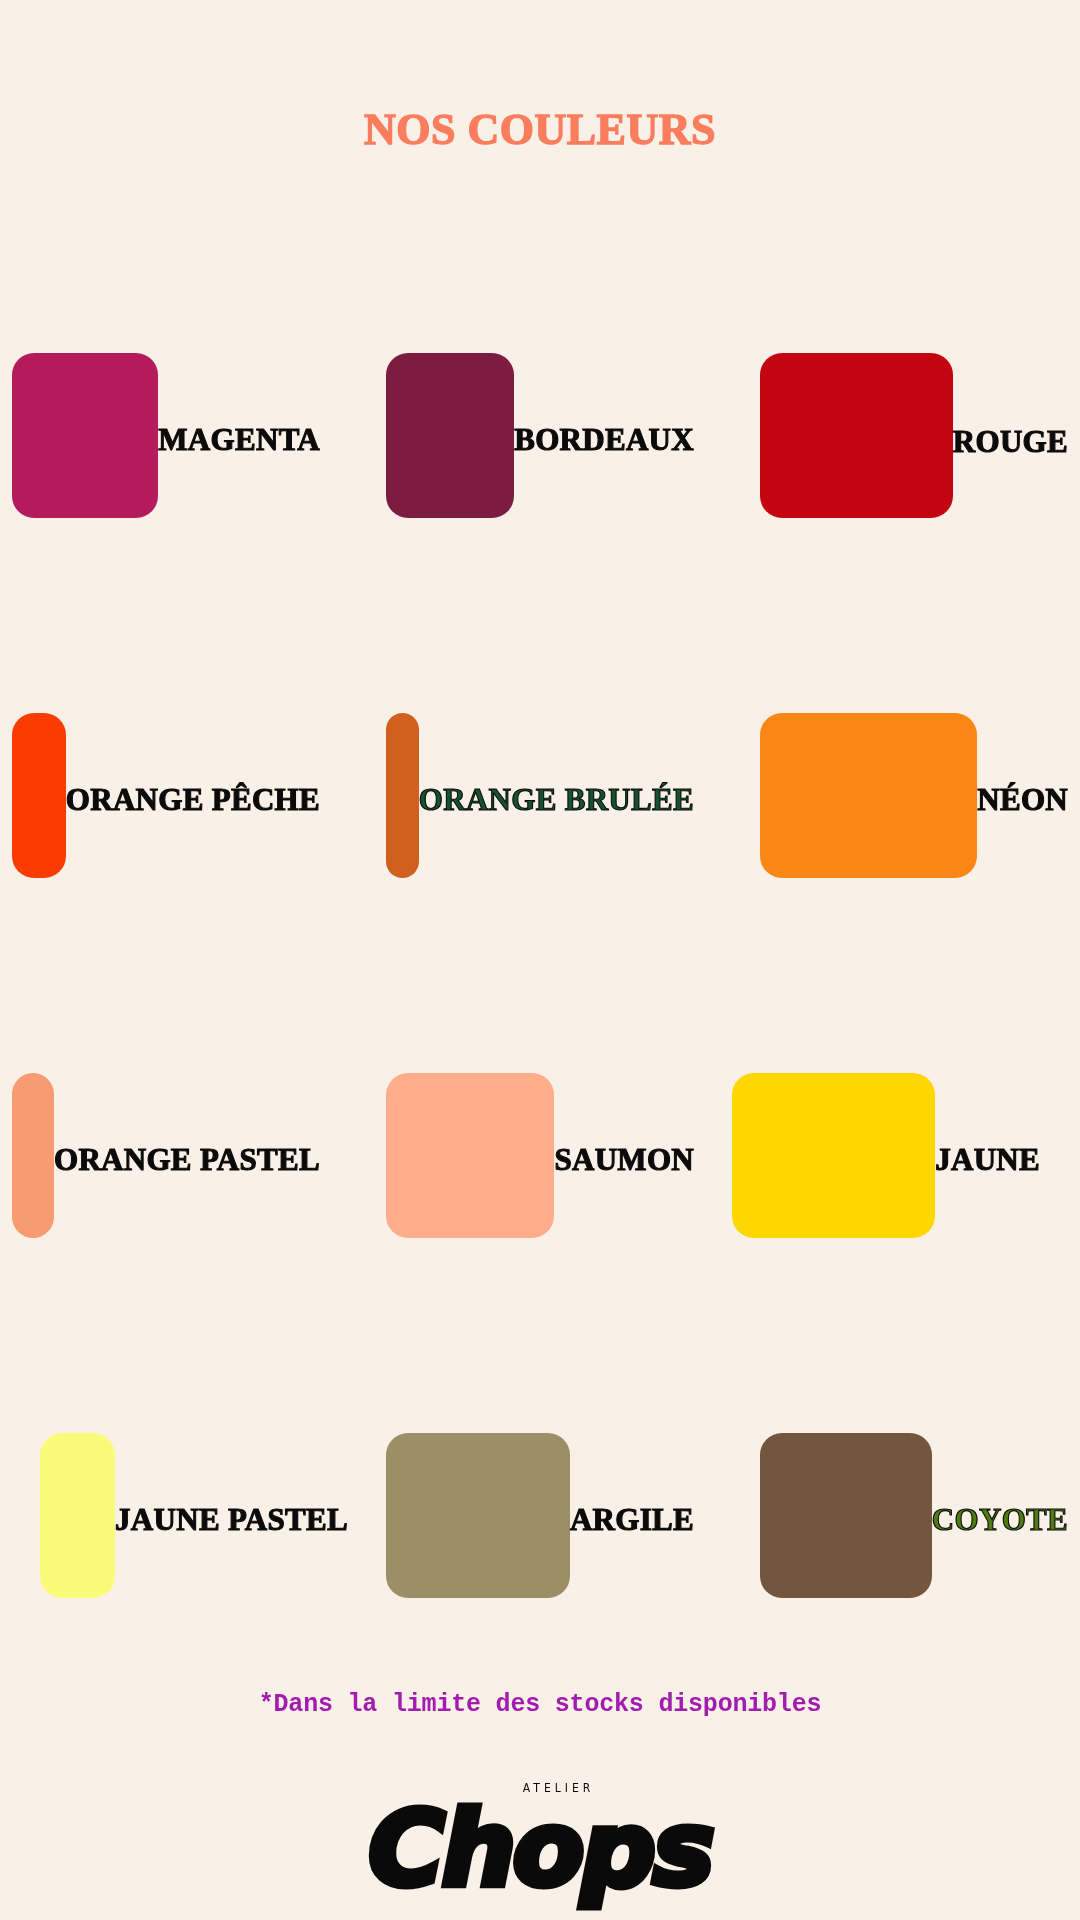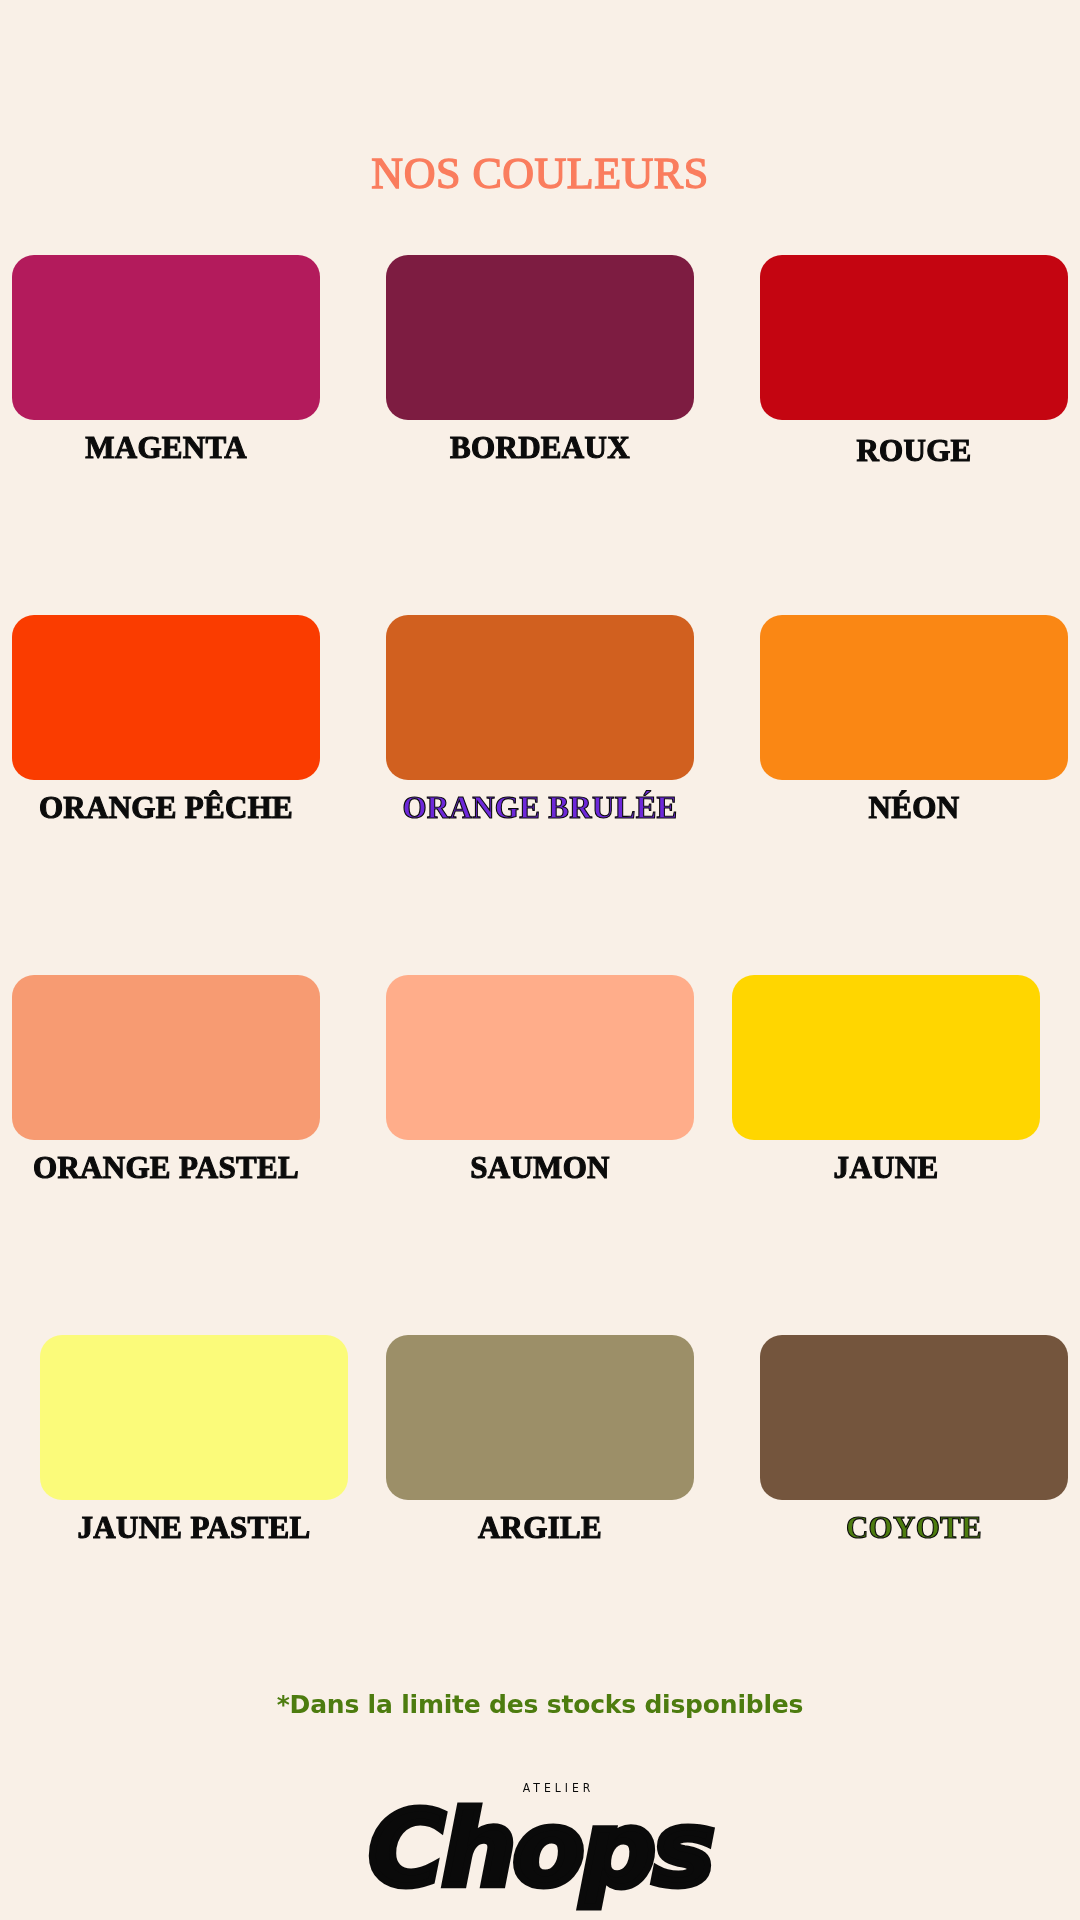--- a/index.html
+++ b/index.html
@@ -26,44 +26,43 @@
 
   
   .title {
     position: absolute;
     top: 104px;
     left: 0;
     width: 1080px;
     text-align: center;
     color: #FA7D5E;
     font-family: "Liberation Serif", "DejaVu Serif", serif;
-    font-weight: normal;
+    font-weight: bold;
     font-size: 44px;
     letter-spacing: 0.5px;
-    margin-top: 44px;
     -webkit-text-stroke: 1.4px #FA7D5E;
   }
 
   
   .grid {
     position: absolute;
     top: 255px;
     left: 0;
     width: 1080px;
     display: grid;
     grid-template-columns: repeat(3, 1fr);
     grid-template-rows: repeat(4, 360px);
     column-gap: 0px;
     row-gap: 0px;
   }
 
   .cell {
     position: relative;
     display: flex;
-    flex-direction: column;
+    flex-direction: row;
     align-items: center;
   }
 
   .cell.col0 { padding-left: 12px; padding-right: 40px; }
   .cell.col1 { padding-left: 26px; padding-right: 26px; align-items: center; }
   .cell.col2 { padding-left: 40px; padding-right: 12px; }
 
   .swatch {
     width: 100%;
     height: 165px;
@@ -154,21 +153,21 @@
       <div class="cell col2">
         <div class="swatch" style="background: rgb(196, 5, 17);"></div>
         <div class="swatch-label" style="color: rgb(11, 11, 11); margin-top: 13px; -webkit-text-stroke: 1.1px rgb(11, 11, 11);">ROUGE</div>
       </div>
       <div class="cell col0">
         <div class="swatch" style="background: rgb(250, 60, 0);"></div>
         <div class="swatch-label" style="color: rgb(11, 11, 11); -webkit-text-stroke: 1.1px rgb(11, 11, 11);">ORANGE PÊCHE</div>
       </div>
       <div class="cell col1">
         <div class="swatch" style="background: rgb(209, 96, 31);"></div>
-        <div class="swatch-label" style="color: #6d28d9; -webkit-text-stroke: 1.1px rgb(11, 11, 11);">ORANGE BRULÉE</div>
+        <div class="swatch-label" style="color: #14532d; -webkit-text-stroke: 1.1px rgb(11, 11, 11);">ORANGE BRULÉE</div>
       </div>
       <div class="cell col2">
         <div class="swatch" style="background: rgb(250, 135, 20);"></div>
         <div class="swatch-label" style="color: rgb(11, 11, 11); -webkit-text-stroke: 1.1px rgb(11, 11, 11);">NÉON</div>
       </div>
       <div class="cell col0">
         <div class="swatch" style="background: rgb(247, 155, 114);"></div>
         <div class="swatch-label" style="color: rgb(11, 11, 11); -webkit-text-stroke: 1.1px rgb(11, 11, 11);">ORANGE PASTEL</div>
       </div>
       <div class="cell col1">
@@ -186,21 +185,21 @@
       <div class="cell col1">
         <div class="swatch" style="background: rgb(156, 143, 104);"></div>
         <div class="swatch-label" style="color: rgb(11, 11, 11); -webkit-text-stroke: 1.1px rgb(11, 11, 11);">ARGILE</div>
       </div>
       <div class="cell col2">
         <div class="swatch" style="background: rgb(116, 85, 61);"></div>
         <div class="swatch-label" style="color: #4d7c0f; -webkit-text-stroke: 1.1px rgb(11, 11, 11);">COYOTE</div>
       </div>
     </div>
 
-  <div class="footnote" style="color: #4d7c0f;">*Dans la limite des stocks disponibles</div>
+  <div class="footnote" style="color: #a21caf; font-family: Liberation Mono, monospace;">*Dans la limite des stocks disponibles</div>
 
   <div class="logo">
     <span class="logo-inner">
       <span class="logo-atelier" style="color: rgb(10, 10, 10);">ATELIER</span>
       <span class="logo-word" style="color: rgb(10, 10, 10); -webkit-text-stroke: 7px rgb(10, 10, 10);">Chops</span>
     </span>
   </div>
 
 </div>
 

